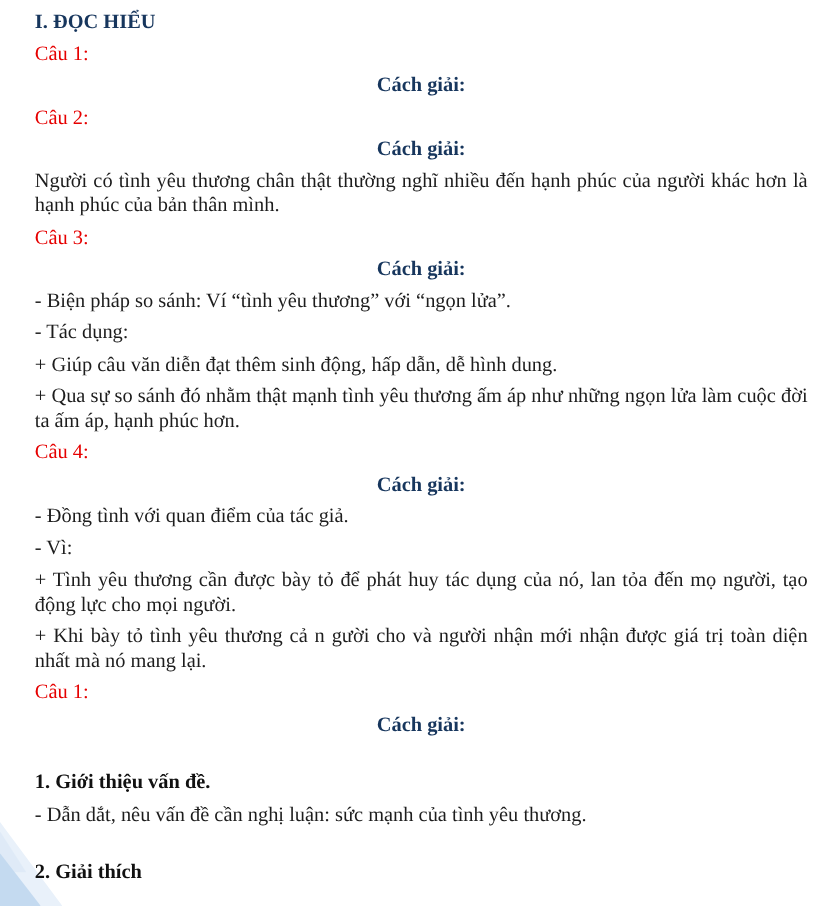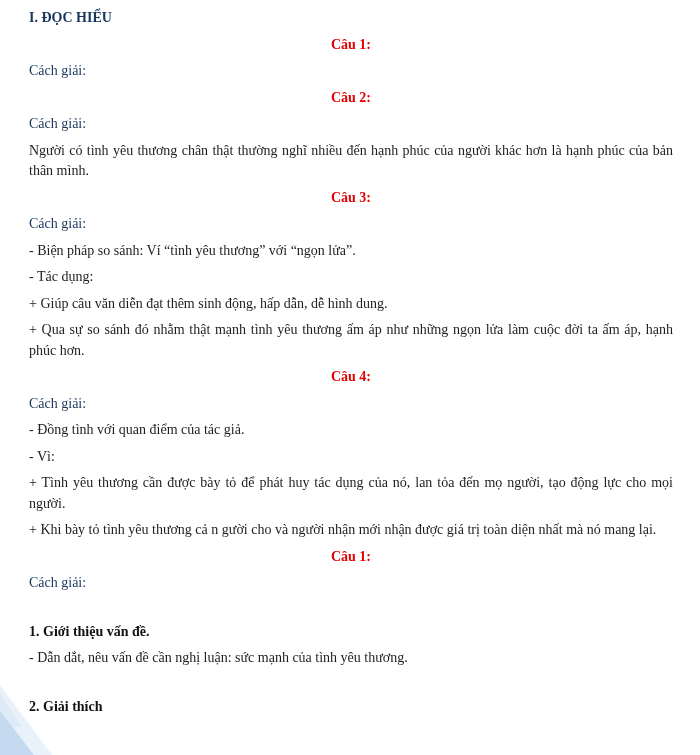--- a/index.html
+++ b/index.html
@@ -16,39 +16,39 @@
   }
   .doc {
     position: relative;
     z-index: 1;
     padding: 8px 27px 0 29px;
     box-sizing: border-box;
     width: 700px;
   }
   .doc p {
     margin: 0 0 6px 0;
-    font-size: 14px;
+    font-size: 17px;
     line-height: 20.5px;
     color: #1d1d1d;
     text-align: justify;
   }
   .doc p.section {
     color: #17365d;
     font-weight: bold;
     text-align: left;
   }
   .doc p.question {
     color: #e60000;
-    font-weight: bold;
-    text-align: center;
+    font-weight: normal;
+    text-align: left;
   }
   .doc p.method {
     color: #17365d;
-    font-weight: normal;
-    text-align: left;
+    font-weight: bold;
+    text-align: center;
   }
   .doc p.subhead {
     color: #111111;
     font-weight: bold;
     text-align: left;
     margin-top: 28px;
   }
   
   .watermark {
     position: absolute;

